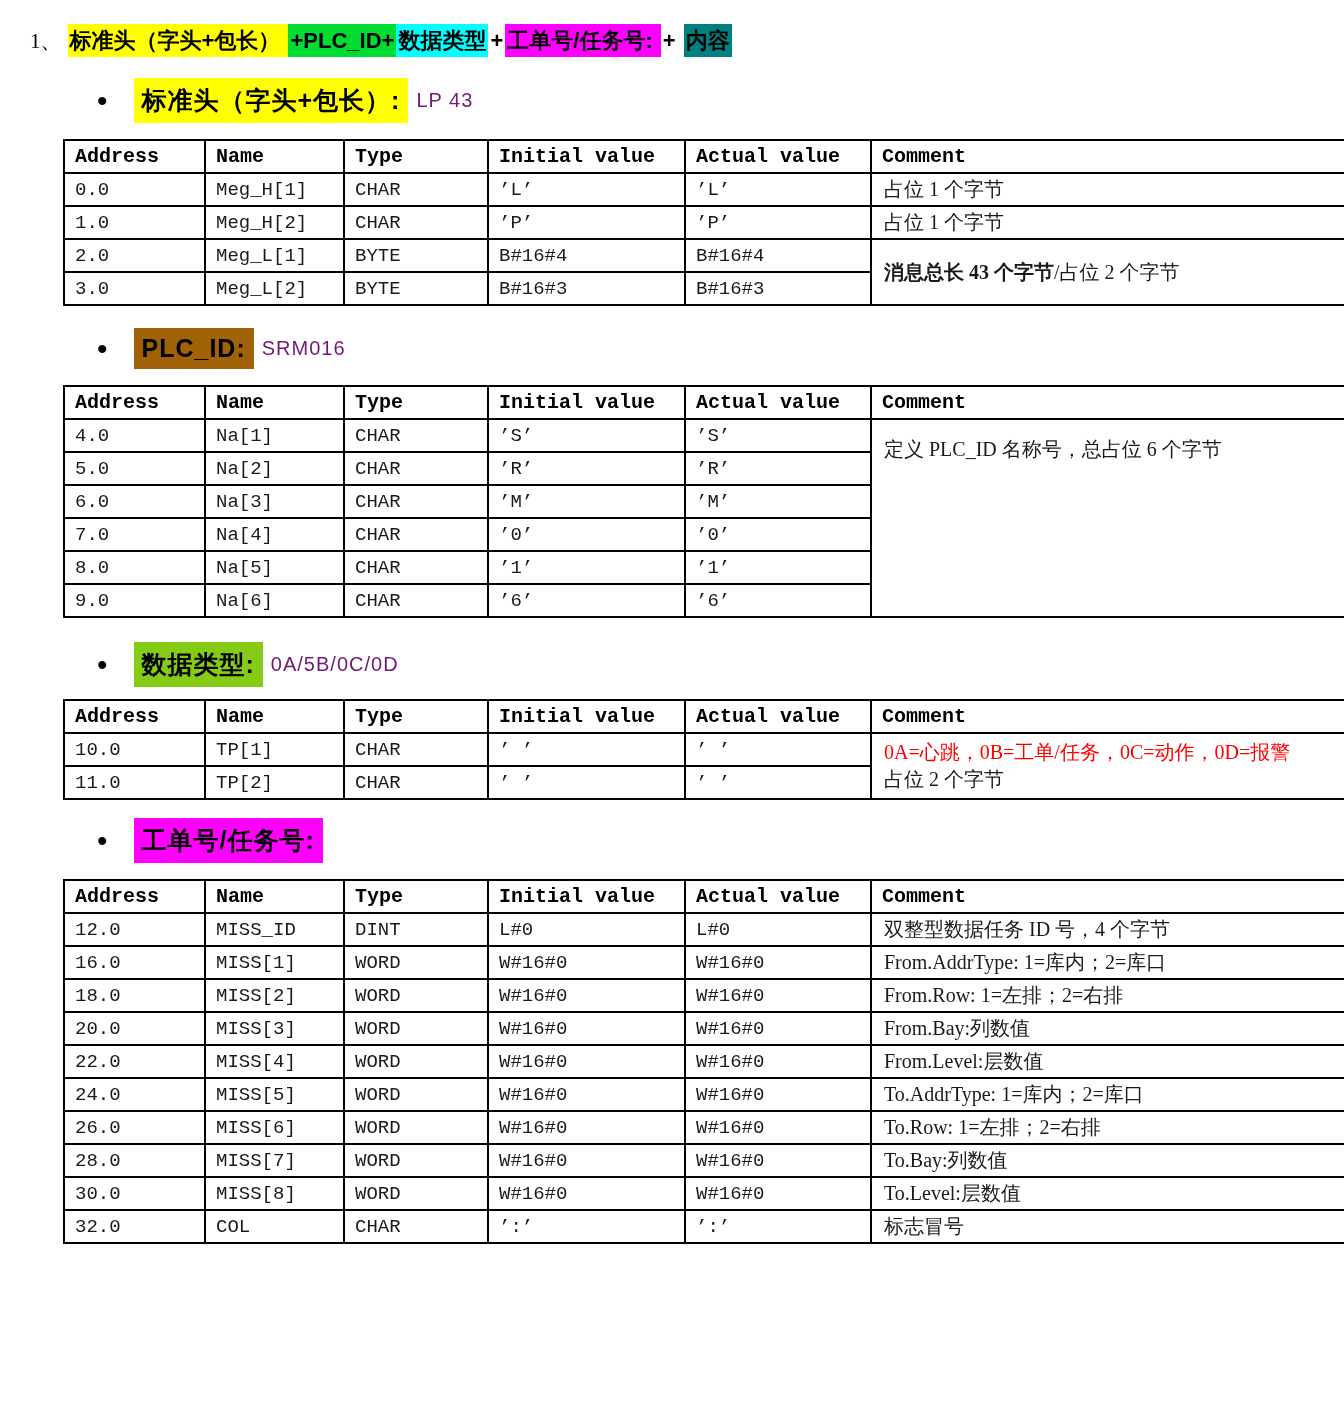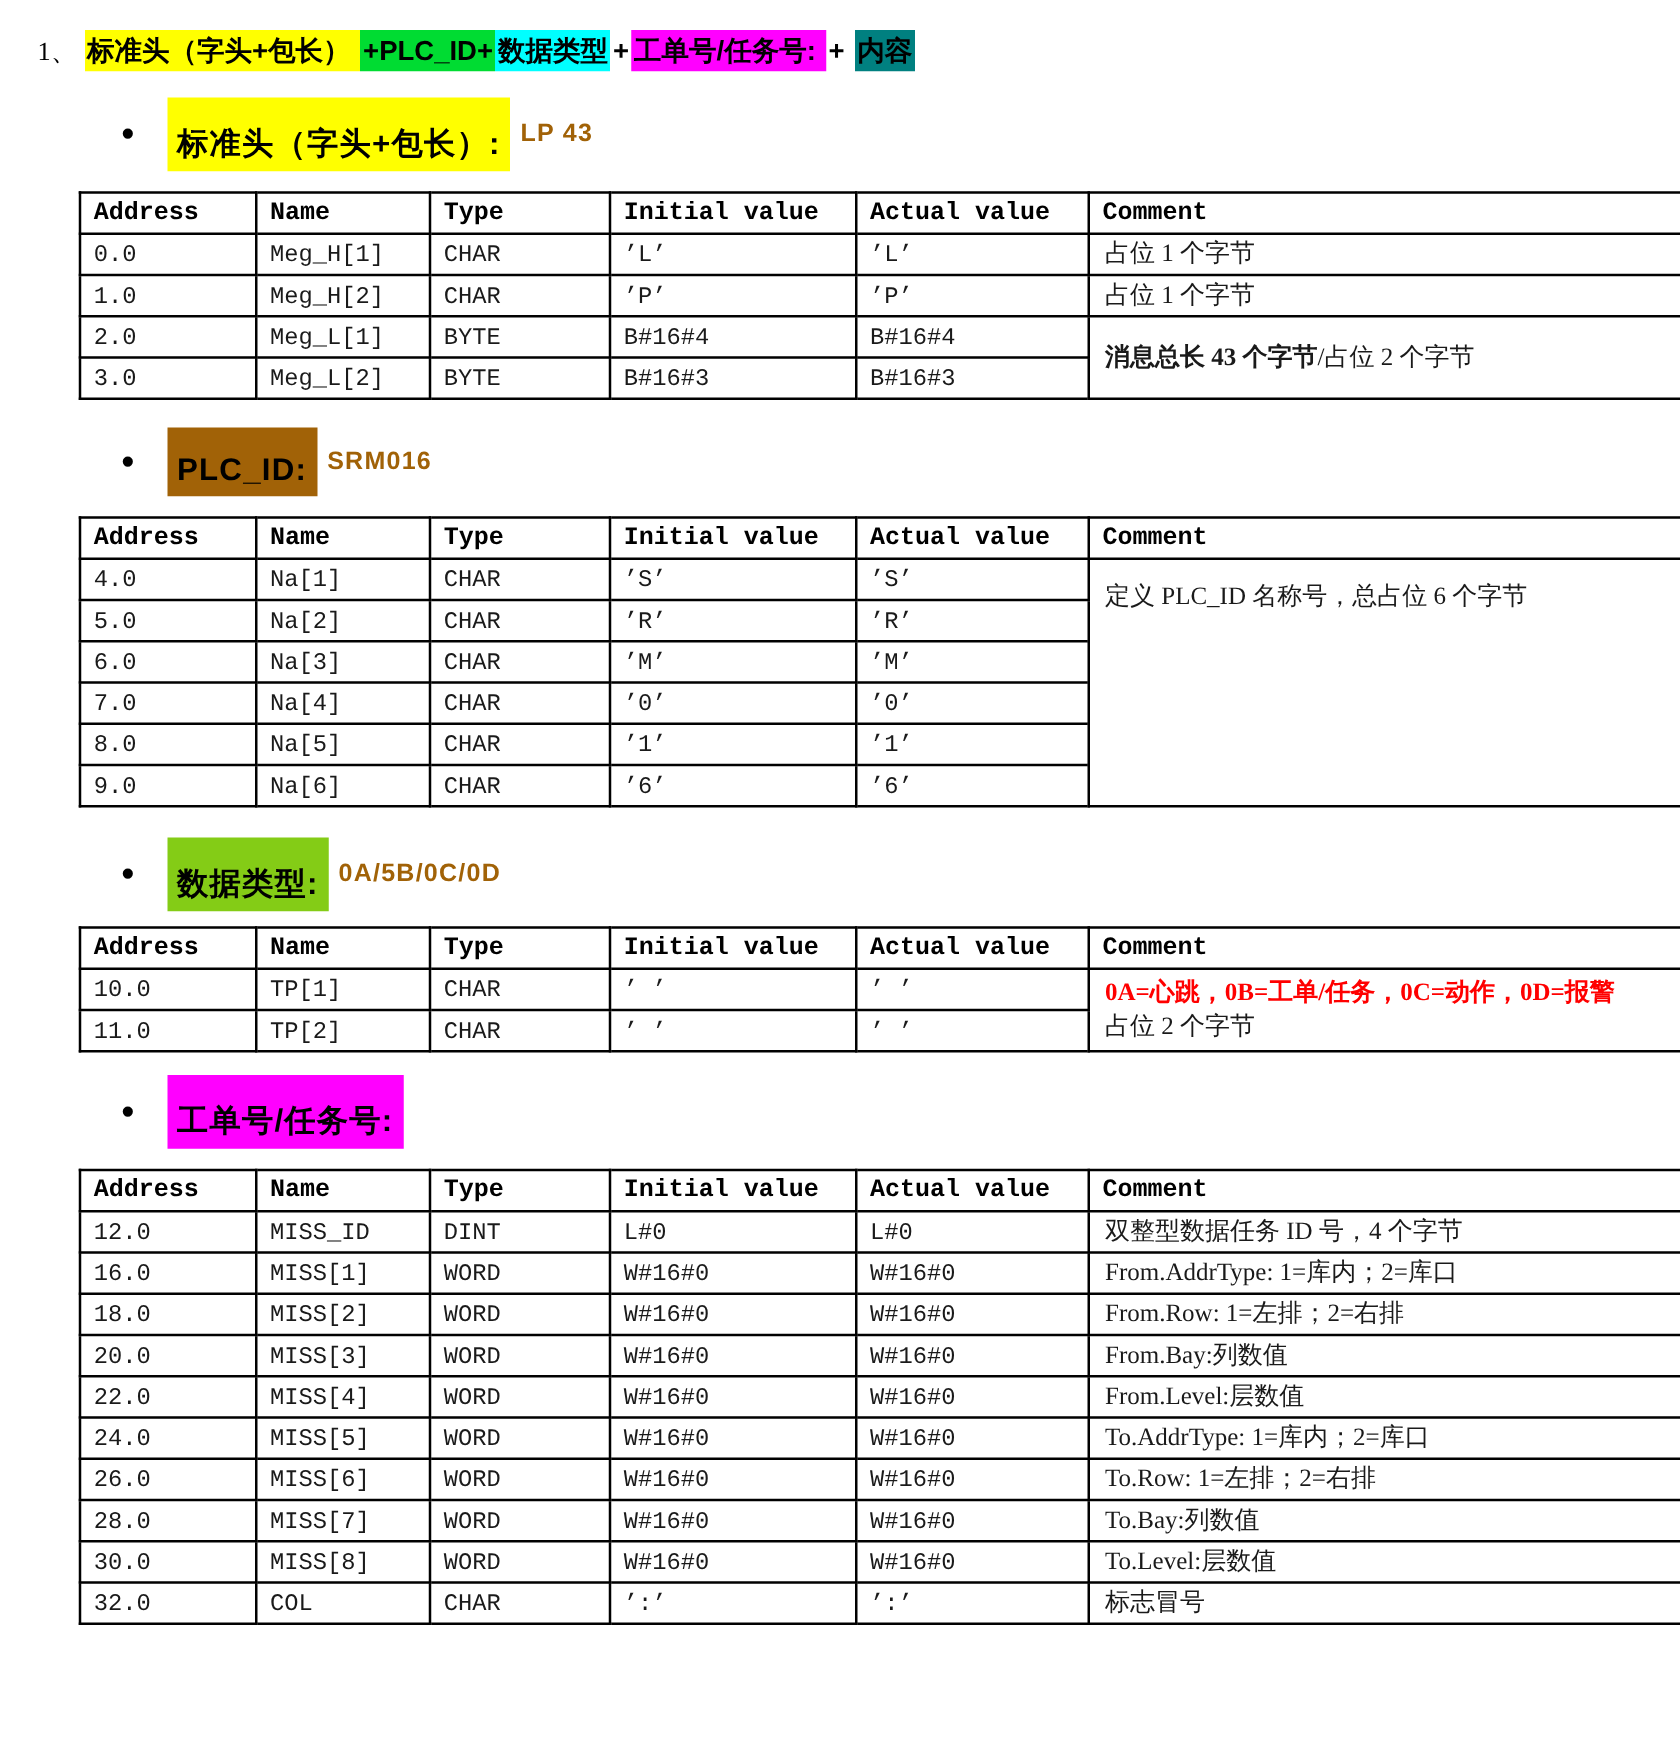--- a/index.html
+++ b/index.html
@@ -37,24 +37,24 @@
     margin-left:97px;
     display:flex;align-items:center;
     white-space:nowrap;
   }
   .bullet-dot{
     font-size:30px;line-height:30px;color:#000;
     margin-right:26px;
   }
   .b-label{
     font-size:25px;font-weight:bold;color:#000;
-    padding:20px 8px 6px 8px;letter-spacing:1px;
+    padding:6px 8px 6px 8px;letter-spacing:1px;
   }
   .b-value{
-    font-size:20px;font-weight:bold;color:#a16207;
+    font-size:20px;font-weight:normal;color:#701a75;
     margin-left:8px;letter-spacing:1px;
   }
   .b-value-lg{font-size:24px;letter-spacing:0px;}
   .m-b1{margin-top:20px;}
   .m-b2{margin-top:22px;}
   .m-b3{margin-top:24px;}
   .m-b4{margin-top:18px;}
 
   
   table{
@@ -83,21 +83,21 @@
   th:nth-child(5){width:170px;}
   th:nth-child(6){width:496px;}
   td.comment{
     font-family:"Liberation Serif", serif;
     font-size:20px;
     padding-left:12px;
   }
   td.comment div{line-height:27px;}
   .va-top{vertical-align:top;padding-top:16px;}
   .c-bold{font-weight:bold;}
-  .c-red{font-weight:bold;}
+  .c-red{font-weight:normal;}
 </style>
 </head>
 <body>
 
 <div class="page">
 
 
   <div class="proto-line">
     <span class="proto-num">1、</span><span><span class="seg" style="background-color: rgb(255, 255, 0);">标准头（字头+包长） </span><span class="seg" style="background-color: rgb(0, 220, 50);">+PLC_ID+</span><span class="seg" style="background-color: rgb(0, 255, 255);">数据类型</span><span class="seg">+</span><span class="seg" style="background-color: rgb(255, 0, 255);">工单号/任务号: </span><span class="seg"> + </span><span class="seg" style="background-color: rgb(0, 128, 128);">内容</span></span>
   </div>

